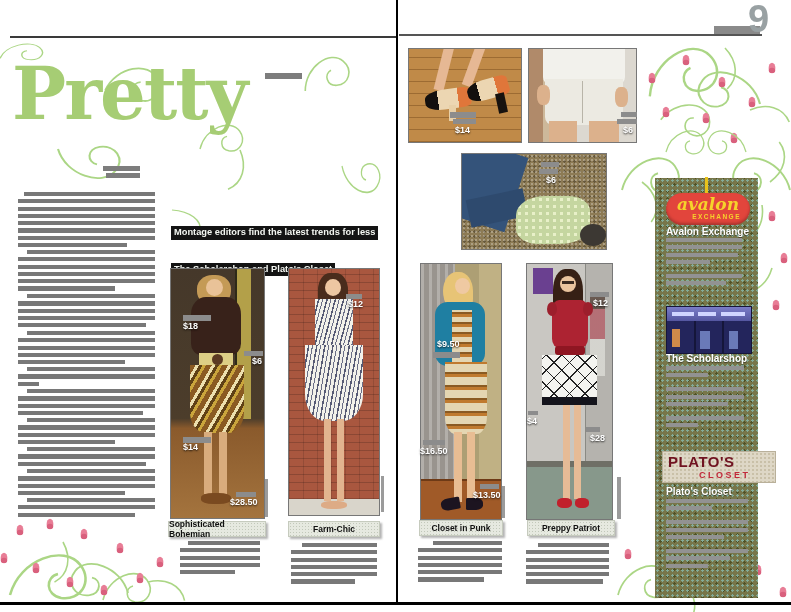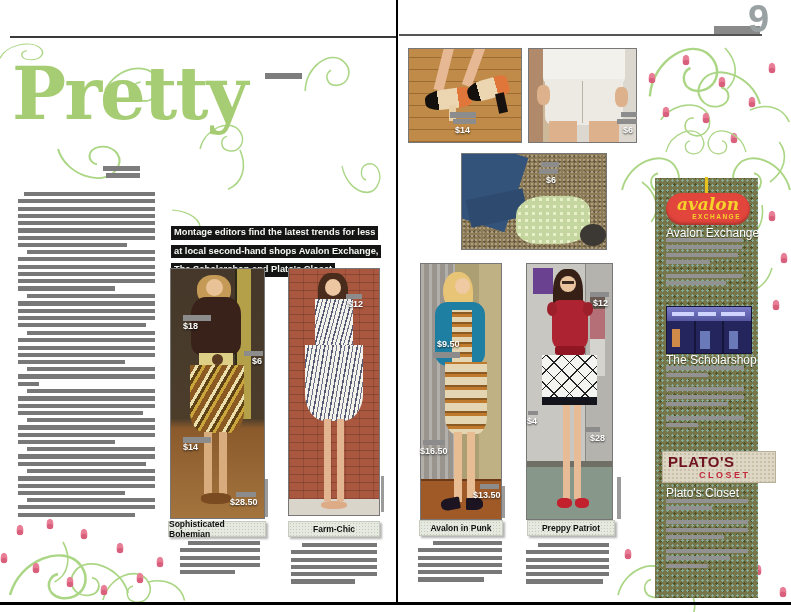--- a/index.html
+++ b/index.html
@@ -35,21 +35,21 @@
   .vbar{position:absolute;background:#9b9b9b;}
   .ribbon{position:absolute;height:14px;background:#e6e9e0;
           background-image:radial-gradient(#c2c8ba .8px,transparent .9px);background-size:3px 3px;
           border:1px solid #c6cbbe;box-shadow:2px 2px 2px rgba(0,0,0,.3);
           display:flex;align-items:center;justify-content:center;
           font-weight:bold;font-size:8.5px;color:#101010;}
   
   .sidebar{position:absolute;left:655px;top:178px;width:103px;height:420px;background:#77764a;
            background-image:radial-gradient(#83ab97 1px,transparent 1.3px),radial-gradient(#4f5227 1px,transparent 1.3px);
            background-size:5px 5px,7px 7px;background-position:0 0,2px 3px;}
-  .sb-head{position:absolute;color:#fff;font-weight:normal;font-size:12px;text-shadow:0 1px 1px rgba(0,0,0,.5);}
+  .sb-head{position:absolute;color:#fff;font-weight:bold;font-size:10px;text-shadow:0 1px 1px rgba(0,0,0,.5);}
   .sb-bars{position:absolute;}
   .sb-bars div{height:4px;background:#929292;margin-bottom:3.4px;border-radius:.5px;}
   .sb-bars .sp{height:3px;background:transparent;}
   .avalon-logo{position:absolute;left:666px;top:193px;width:84px;height:32px;background:#e2453c;
                border-radius:16px;box-shadow:inset 0 -2px 3px rgba(0,0,0,.25);}
   .avalon-word{position:absolute;left:0;top:0;width:84px;text-align:center;
                font-family:"DejaVu Serif",serif;font-style:italic;font-weight:bold;
                font-size:17px;color:#f6d22b;line-height:22px;}
   .avalon-sub{position:absolute;right:9px;top:20px;font-size:6.5px;font-weight:bold;
               letter-spacing:1.5px;color:#f6d22b;}
@@ -168,21 +168,21 @@
   <div class="greek" style="left:18px;top:331px;width:137px;height:33.4px;--ind:9px;--last:30px"></div>
   <div class="greek" style="left:18px;top:367px;width:137px;height:18.8px;--ind:9px;--last:116px"></div>
   <div class="greek" style="left:18px;top:389px;width:137px;height:26.1px;--ind:9px;--last:12px"></div>
   <div class="greek" style="left:18px;top:418px;width:137px;height:26.1px;--ind:9px;--last:40px"></div>
   <div class="greek" style="left:18px;top:447px;width:137px;height:18.8px;--ind:9px;--last:9px"></div>
   <div class="greek" style="left:18px;top:469px;width:137px;height:26.1px;--ind:9px;--last:30px"></div>
   <div class="greek" style="left:18px;top:498px;width:137px;height:18.8px;--ind:9px;--last:20px"></div>
 
   <div class="deck" style="top:221px">
     <span>Montage editors find the latest trends for less</span><br>
-    <span>at local second-hand shops Avalon Exchange,</span><br>
+    <br>
     <span>The Scholarshop and Plato's Closet</span>
   </div>
 
   <div class="photo" style="left:170px;top:268px;width:93px;height:249px;background:linear-gradient(180deg,#45382a 0%,#4c3d2b 60%,#8a5a2c 64%,#a4743e 100%)">
     <div class="abs" style="left:64px;top:0;width:14px;height:150px;background:#b3a049;border-left:2px solid #2e2a18"></div>
     <div class="abs" style="left:26px;top:6px;width:34px;height:30px;background:#c49a56;border-radius:45%"></div>
     <div class="abs" style="left:35px;top:10px;width:17px;height:17px;background:#e9c298;border-radius:50%"></div>
     <div class="abs" style="left:20px;top:28px;width:50px;height:58px;background:#38221a;border-radius:30% 30% 20% 20%"></div>
     <div class="abs" style="left:28px;top:84px;width:34px;height:13px;background:#ddcf86"></div>
     <div class="abs" style="left:41px;top:85px;width:11px;height:11px;background:#5b3a22;border-radius:50%"></div>
@@ -267,21 +267,21 @@
     <div class="abs" style="left:20px;top:234px;width:19px;height:12px;background:#1c1420;border-radius:40% 10% 10% 40%;transform:rotate(-10deg)"></div>
     <div class="abs" style="left:45px;top:234px;width:17px;height:12px;background:#1c1420;border-radius:10% 40% 40% 10%"></div>
   </div>
   <div class="pbar" style="left:433px;top:352px;width:27px;height:6px"></div>
   <div class="price" style="left:437px;top:340px">$9.50</div>
   <div class="pbar" style="left:423px;top:440px;width:22px;height:5px"></div>
   <div class="price" style="left:420px;top:447px">$16.50</div>
   <div class="pbar" style="left:480px;top:484px;width:19px;height:5px"></div>
   <div class="price" style="left:473px;top:491px">$13.50</div>
   <div class="vbar" style="left:502px;top:486px;width:3px;height:32px"></div>
-  <div class="ribbon" style="left:419px;top:520px;width:82px">Avalon in Punk</div>
+  <div class="ribbon" style="left:419px;top:520px;width:82px">Closet in Punk</div>
   <div class="greek" style="left:418px;top:541px;width:84px;height:40.7px;--ind:15px;--last:18px"></div>
 
   <div class="photo" style="left:526px;top:263px;width:85px;height:255px;background:linear-gradient(90deg,#c9c7c2 0 58px,#b5b3ae 58px)">
     <div class="abs" style="left:58px;top:0;width:1px;height:205px;background:#8a8a84"></div>
     <div class="abs" style="left:6px;top:4px;width:20px;height:26px;background:#6a4090"></div>
     <div class="abs" style="left:63px;top:30px;width:15px;height:82px;opacity:.7;background:linear-gradient(180deg,#4a342a 0 18%,#b4535e 18% 55%,#e2e2dc 55%)"></div>
     <div class="abs" style="left:0;bottom:0;width:85px;height:52px;background:#87988b"></div>
     <div class="abs" style="left:0;bottom:52px;width:85px;height:6px;background:#6f6f66"></div>
     <div class="abs" style="left:26px;top:5px;width:30px;height:54px;background:#362015;border-radius:40%"></div>
     <div class="abs" style="left:33px;top:12px;width:16px;height:16px;background:#eac49e;border-radius:50%"></div>

